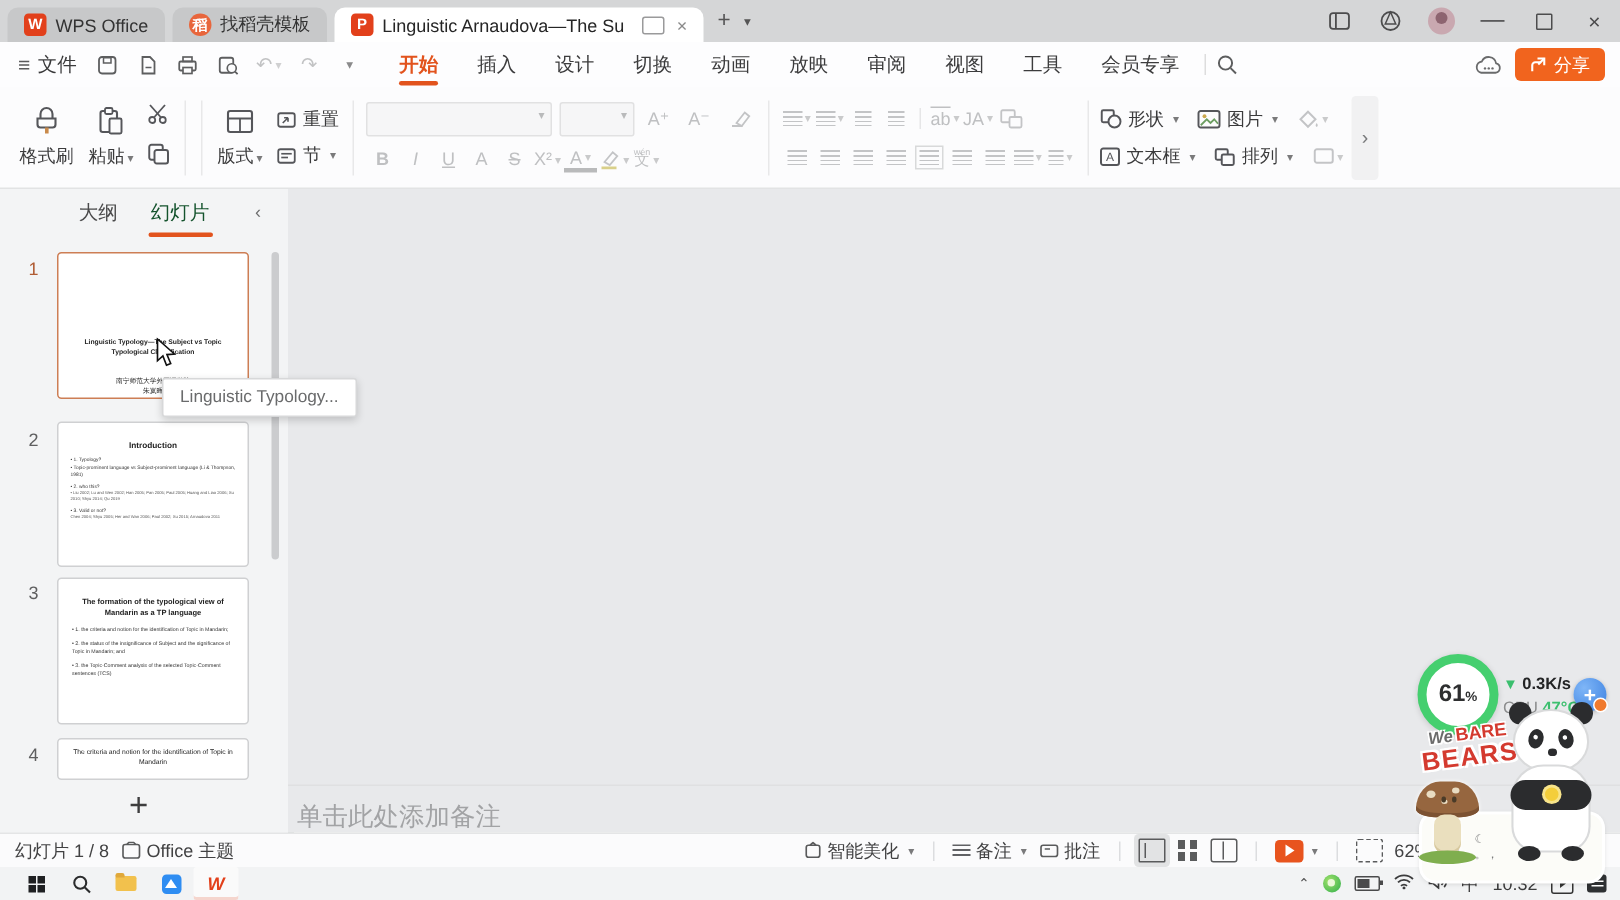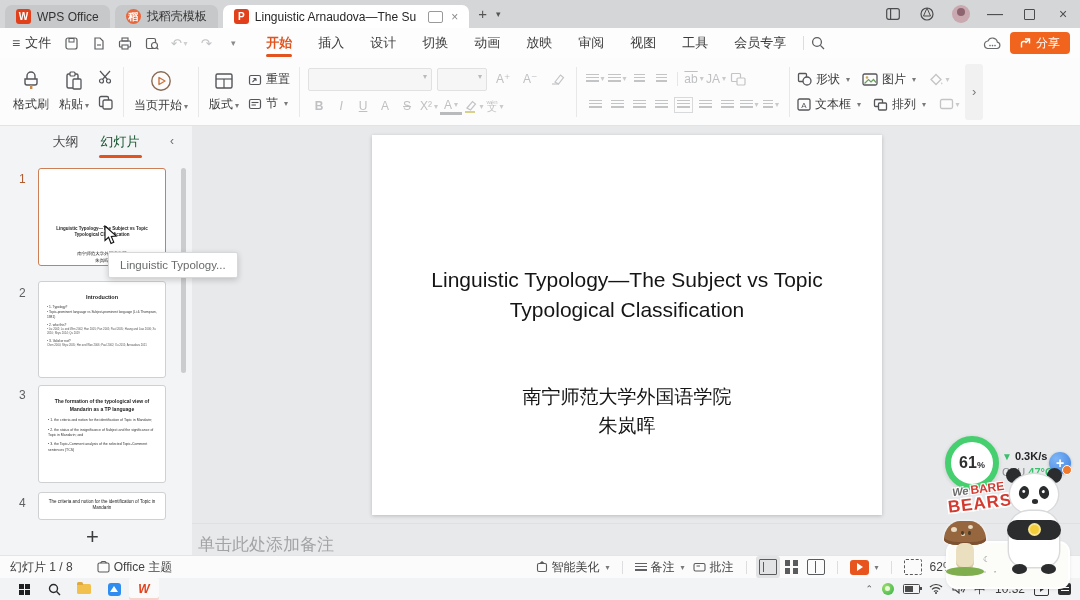--- a/index.html
+++ b/index.html
@@ -302,27 +302,20 @@
         </svg>
     </span>
     <span>
       <svg width="15" height="15" viewBox="0 0 15 15">
           <rect x="1.5" y="1.5" width="9" height="10" rx="1.5" fill="none" stroke="#55565a" stroke-width="1.3"></rect>
           <rect x="5" y="5" width="9" height="9" rx="1.5" fill="#fcfcfd" stroke="#55565a" stroke-width="1.3"></rect>
         </svg>
     </span>
   </div>
   <div class="rsep"></div>
-  <div class="rbig">
-    <svg width="22" height="22" viewBox="0 0 22 22">
-        <circle cx="11" cy="11" r="9.2" fill="none" stroke="#8a6a52" stroke-width="1.4"></circle>
-        <path d="M9 7.5 L15 11 L9 14.5 Z" fill="none" stroke="#c9763f" stroke-width="1.4" stroke-linejoin="round"></path>
-      </svg>
-    <span><span>当页开始</span><span class="caret">▾</span></span>
-  </div>
   <div class="rsep"></div>
   <div class="rbig">
     <svg width="20" height="20" viewBox="0 0 20 20">
         <rect x="2" y="3" width="16" height="14" rx="1.5" fill="none" stroke="#55565a" stroke-width="1.4"></rect>
         <line x1="2" y1="8" x2="18" y2="8" stroke="#55565a" stroke-width="1.2"></line>
         <line x1="10" y1="8" x2="10" y2="17" stroke="#55565a" stroke-width="1.2"></line>
       </svg>
     <span><span>版式</span><span class="caret">▾</span></span>
   </div>
   <div class="stack2" style="font-size:12px;color:#3b3b3c">
@@ -565,37 +558,27 @@
   <div class="addslide">+</div>
   <div class="pscroll"></div>
 </div>
 
 <div class="tooltip">Linguistic Typology...</div>
 <svg class="cursor" width="16" height="20" viewBox="0 0 16 20">
   <path d="M1 1 L1 15.5 L4.6 12.3 L7 18.5 L9.8 17.3 L7.3 11.4 L12.3 11 Z" fill="#fff" stroke="#111" stroke-width="1.1"></path>
 </svg>
 
 <div class="canvas">
-  <div class="slide">
-    <div class="slide-title">
-      <div>Linguistic Typology—The Subject vs Topic</div>
-      <div>Typological Classification</div>
-    </div>
-    <div class="slide-sub">
-      <div>南宁师范大学外国语学院</div>
-      <div>朱岚晖</div>
-    </div>
-  </div>
   <div class="notesline"></div>
   <div class="notesph">单击此处添加备注</div>
 </div>
 
 <div class="statusbar">
   <span class="sbitem">幻灯片 1 / 8</span>
-  <span class="sbitem" style="margin-left:16px">
+  <span class="sbitem" style="">
     <svg width="13" height="12" viewBox="0 0 13 12">
         <rect x="1" y="2" width="11" height="9" rx="1.5" fill="none" stroke="#5a5b5c" stroke-width="1.1"></rect>
         <path d="M3.5 2 l1.5-1.5 h3 L9.5 2" fill="none" stroke="#5a5b5c" stroke-width="1.1"></path>
       </svg>
     <span>Office 主题</span>
   </span>
   <span style="margin-left:auto"></span>
   <span class="sbitem">
     <svg width="12" height="12" viewBox="0 0 12 12">
         <rect x="1.5" y="2.5" width="9" height="8" rx="1.5" fill="none" stroke="#5a5b5c" stroke-width="1.1"></rect>

